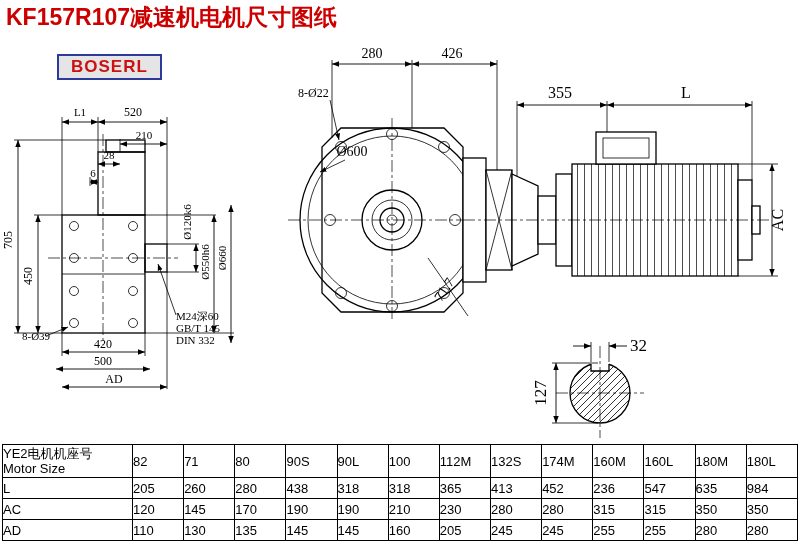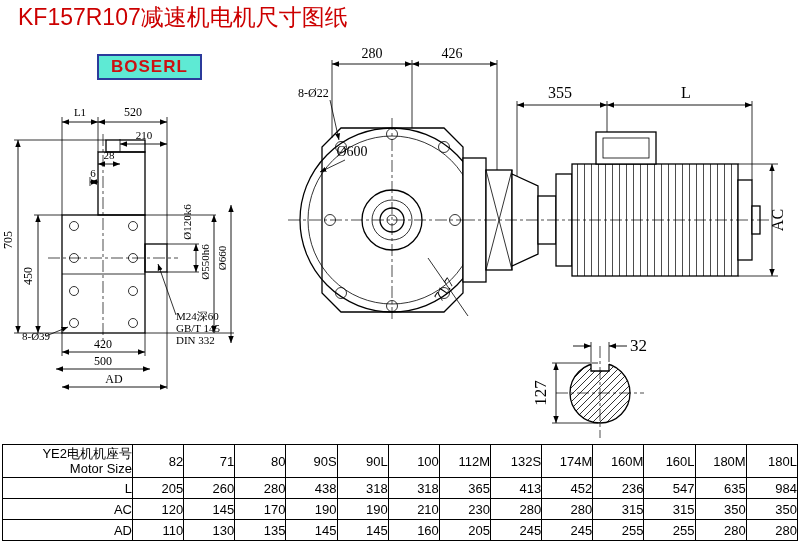--- a/index.html
+++ b/index.html
@@ -1,40 +1,40 @@
 <!DOCTYPE html>
 <html style="--title: #cc0000; --logo-text: #cc1111; --logo-border: #2b3a9b; --line: #000000;"><head>
 <meta charset="utf-8">
 <style>
   :root{
     --title:#cc0000; --logo-text:#cc1111; --logo-border:#2b3a9b; --line:#000000;
   }
   html,body{margin:0;padding:0;background:#fff;}
   .page{position:relative;width:800px;height:541px;background:#fff;overflow:hidden;
         font-family:"Liberation Sans",sans-serif;}
-  .title{position:absolute;left:18px;top:2px;font-size:23px;font-weight:normal;
+  .title{position:absolute;left:6px;top:2px;font-size:23px;font-weight:bold;
          color:var(--title);white-space:nowrap;}
   .logo{position:absolute;left:57px;top:54px;border:2px solid var(--logo-border);
         padding:1px 12px;font-size:17px;font-weight:bold;color:var(--logo-text);
-        letter-spacing:1px;background:#5eead4;margin-left:40px;}
+        letter-spacing:1px;background:#e5e5e5;}
   svg{position:absolute;left:0;top:0;}
   svg text{font-family:"Liberation Serif",serif;fill:#000;}
   .s{fill:none;stroke:#000;stroke-width:1.3;}
   .sw{fill:#fff;stroke:#000;stroke-width:1.3;}
   .t{fill:none;stroke:#000;stroke-width:0.8;}
   .d{fill:none;stroke:#000;stroke-width:0.9;}
   .c{fill:none;stroke:#000;stroke-width:0.7;stroke-dasharray:12 3 3 3;}
   .txs{font-size:11px;}
   .txt{font-size:12px;}
   .txm{font-size:14px;}
   .txb{font-size:16px;}
   .txh{font-size:17px;}
   .dim-table{position:absolute;left:2px;top:444px;width:796px;border-collapse:collapse;
              table-layout:fixed;background:#fff;}
-  .dim-table td{border:1px solid #000;text-align:right;font-size:13px;padding:0;
+  .dim-table td{border:1px solid #000;text-align:left;font-size:13px;padding:0;
                 height:20px;font-family:"Liberation Sans",sans-serif;color:#000;}
   .dim-table tr.hdr td{height:32px;}
   .label-cell div{line-height:15px;font-size:13px;}
 </style>
 </head>
 <body>
 
 <div class="page">
 
   <svg width="800" height="441" viewBox="0 0 800 441">

